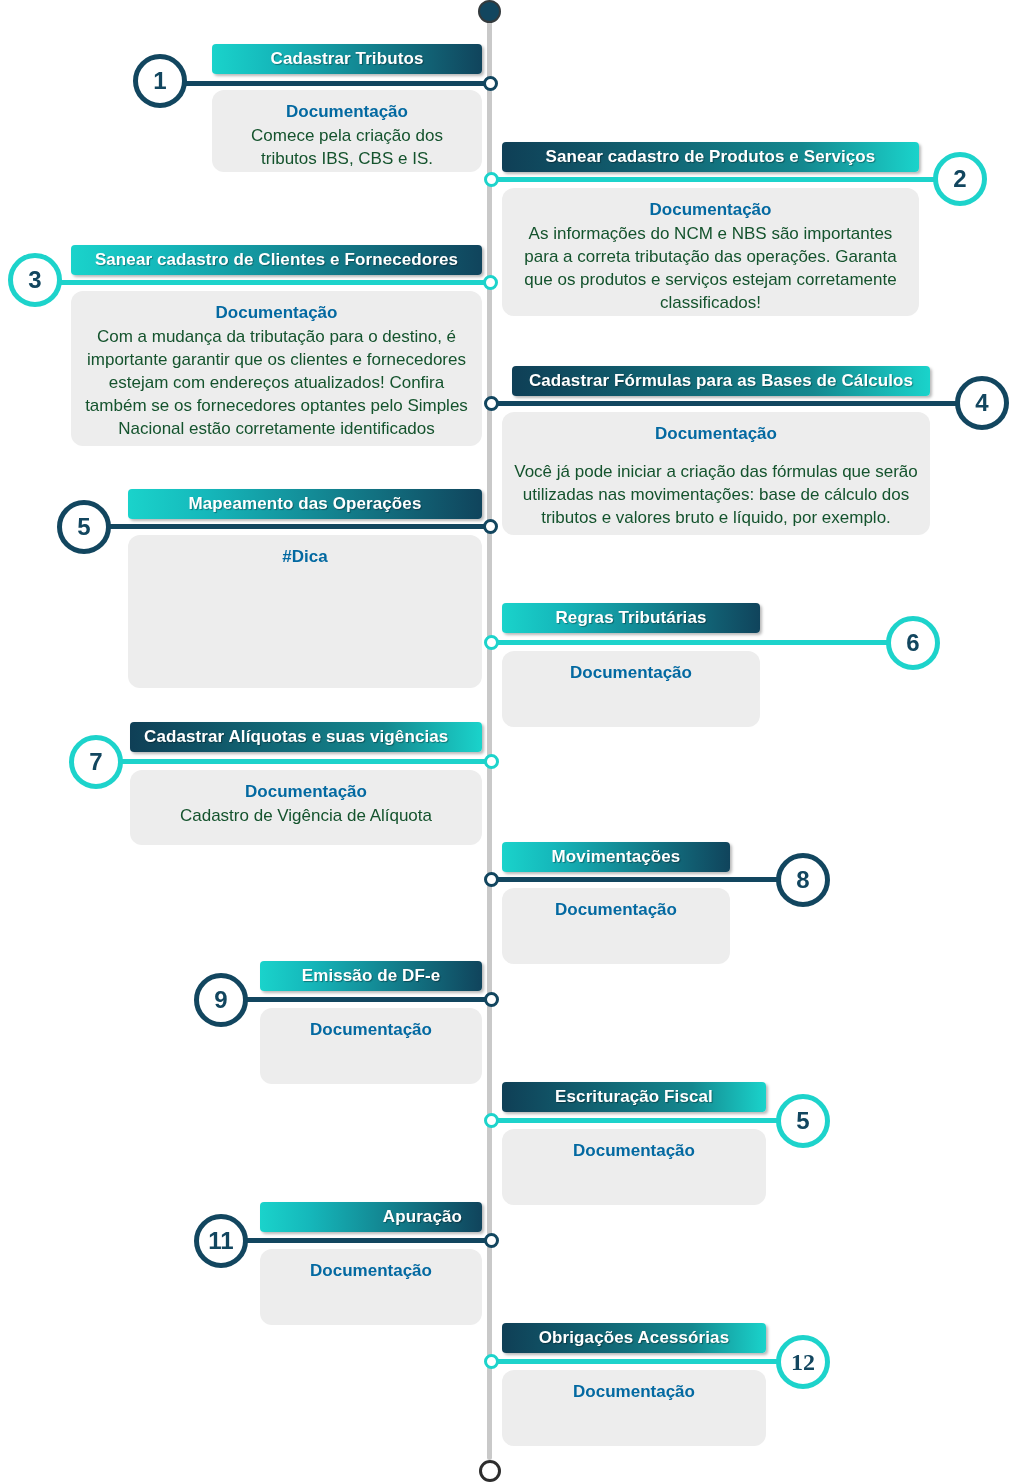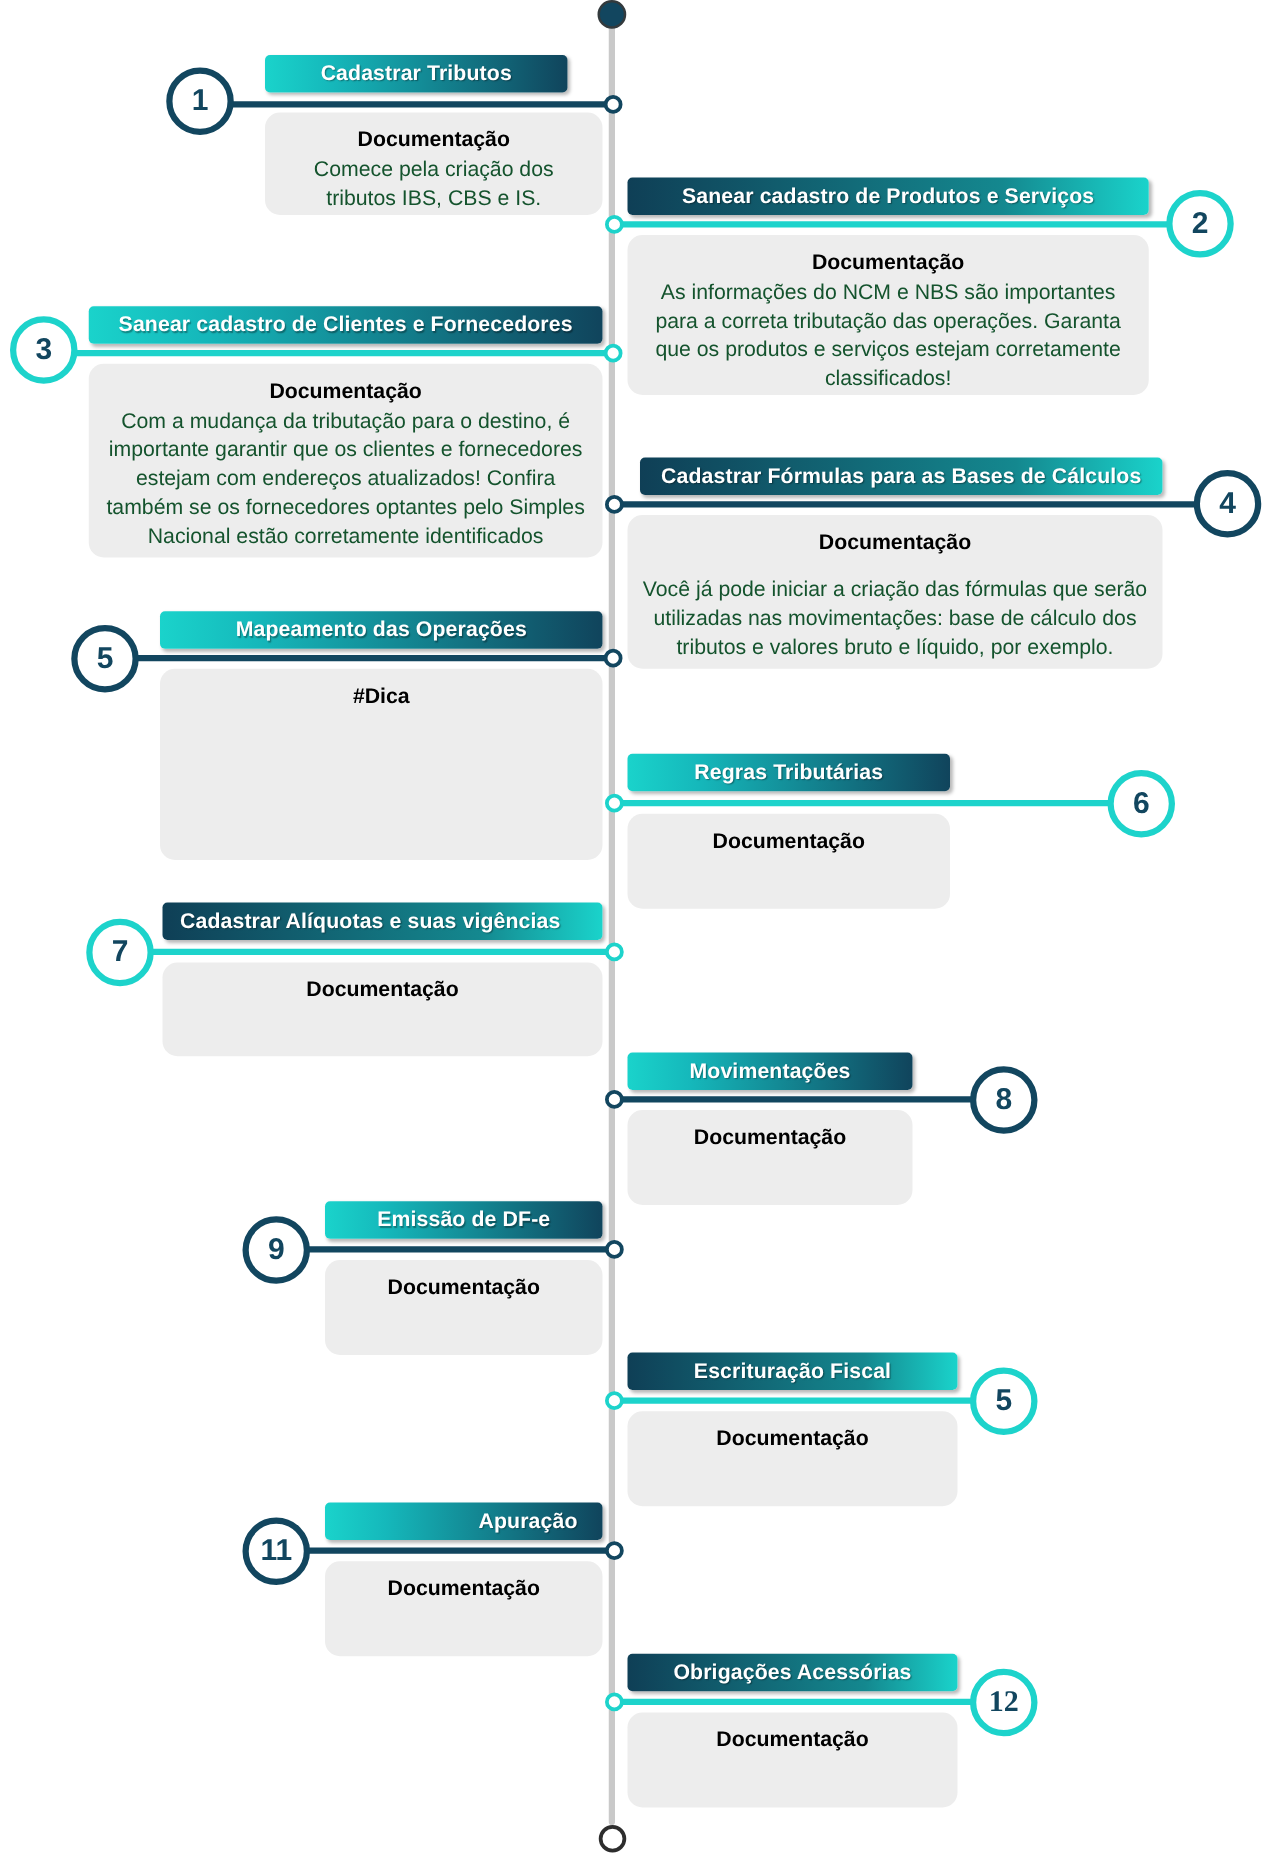--- a/index.html
+++ b/index.html
@@ -65,39 +65,39 @@
   }
   .badge.dark{border:5px solid #12465f;}
   .badge.teal{border:5px solid #1dd3cb;}
 
   
   .card{
     position:absolute;background:#ededed;border-radius:12px;
     box-sizing:border-box;padding:10px 12px 12px 12px;z-index:2;
   }
   .card .head{
-    color:#000000;font-size:17px;font-weight:bold;text-align:center;
+    color:#0369a1;font-size:17px;font-weight:bold;text-align:center;
     line-height:24px;margin:0;
   }
   .card .gap{height:14px;}
   .card .body{
     color:#14532d;font-size:17px;text-align:center;line-height:23px;margin:0;
   }
 </style>
 </head>
 <body>
 
 <div id="stage">
 
   <div class="spine"></div>
   <div class="spine-cap-top"></div>
   <div class="spine-cap-bottom"></div>
 
   <div class="item">
-    <div class="pill g-teal-dark" style="left:212px;top:44px;width:242px;justify-content:flex-end;">
+    <div class="pill g-teal-dark" style="left:212px;top:44px;width:270px;justify-content:flex-end;">
       <span style="text-align:center;">Cadastrar Tributos</span>
     </div>
     <div class="rule dark" style="left:178px;top:81px;width:312px;"></div>
     <div class="node dark" style="left:483px;top:76px;"></div>
     <div class="badge dark" style="left:133px;top:54px;">
       <span>1</span>
     </div>
     <div class="card" style="left:212px;top:90px;width:270px;height:82px;">
       <p class="head">Documentação</p>
       <p class="body">Comece pela criação dos tributos IBS, CBS e IS.</p>
@@ -183,20 +183,21 @@
     <div class="pill g-dark-teal" style="left:130px;top:722px;width:352px;">
       <span style="text-align:left;">Cadastrar Alíquotas e suas vigências</span>
     </div>
     <div class="rule teal" style="left:113px;top:759px;width:377px;"></div>
     <div class="node teal" style="left:484px;top:754px;"></div>
     <div class="badge teal" style="left:69px;top:735px;">
       <span>7</span>
     </div>
     <div class="card" style="left:130px;top:770px;width:352px;height:75px;">
       <p class="head">Documentação</p>
+      <p class="body">Cadastro de Vigência de Alíquota</p>
     </div>
   </div>
 
   <div class="item">
     <div class="pill g-teal-dark" style="left:502px;top:842px;width:228px;">
       <span style="text-align:center;">Movimentações</span>
     </div>
     <div class="rule dark" style="left:490px;top:877px;width:312px;"></div>
     <div class="node dark" style="left:484px;top:872px;"></div>
     <div class="badge dark" style="left:776px;top:853px;">

